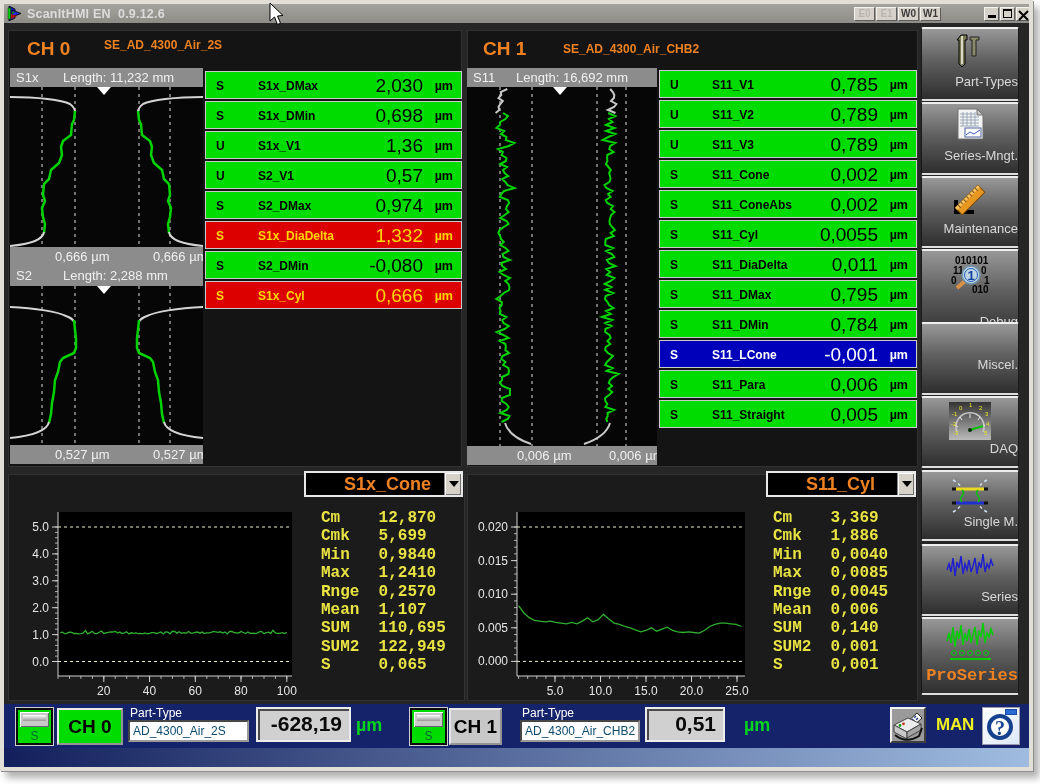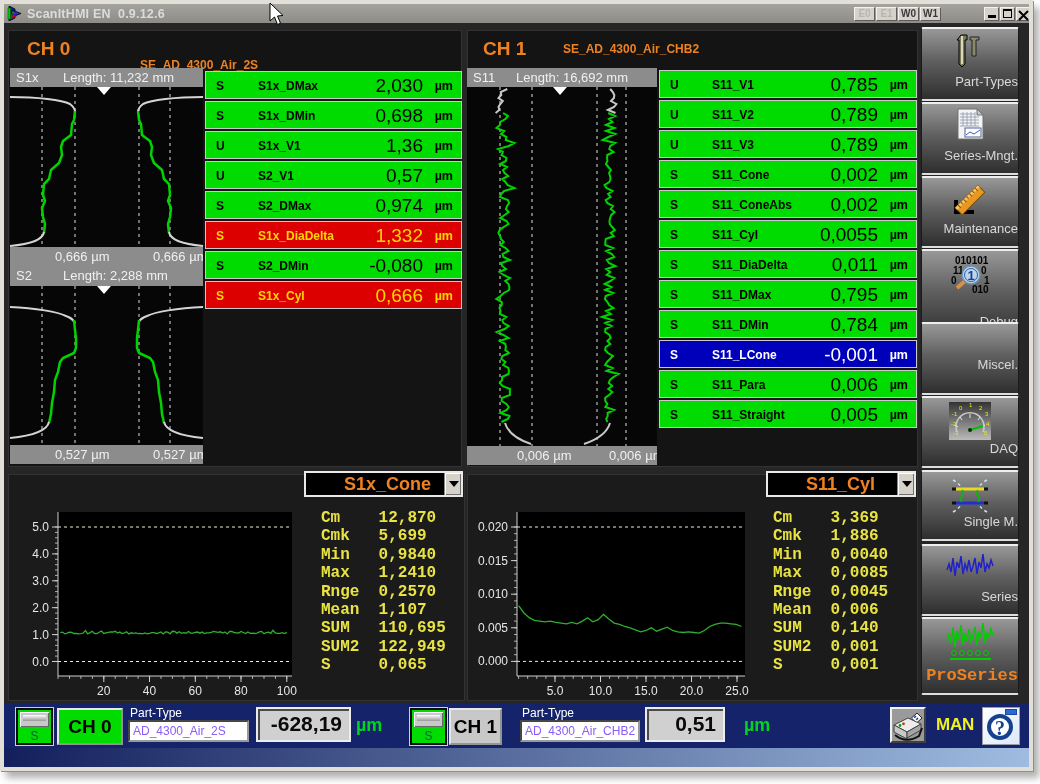--- a/index.html
+++ b/index.html
@@ -45,21 +45,21 @@
 #bluestrip { position:absolute; left:3px; top:748px; width:1026px; height:19px;
   background:linear-gradient(90deg,#131f5c,#9fbce0); }
 .sq { position:absolute; width:37px; height:37px; border:2px solid #0a0a0a; background:#00dc00; outline:1px solid #cfcfcf; }
 .sq .drawer { position:absolute; left:2px; top:2px; width:29px; height:15px; background:#c9c9c9;
   box-shadow:inset 1px 1px 0 #fff, inset -1px -1px 0 #666; }
 .sq .drawer:after { content:""; position:absolute; left:3px; top:3px; right:3px; height:6px; background:linear-gradient(#fff,#999); }
 .sq .s { position:absolute; bottom:0px; left:0; right:0; text-align:center; font-size:12px; color:#063; }
 .chbtn { position:absolute; height:37px; font-size:19px; font-weight:bold; color:#000; text-align:center;
   border:2px outset #e8e8e8; line-height:33px; }
 .ptlab { position:absolute; color:#fff; font-size:12px; }
-.ptin { position:absolute; height:22px; background:#fff; border:2px inset #9a9a9a; font-size:12px; color:#8b5cf6; line-height:18px; padding-left:3px; white-space:nowrap; overflow:hidden; }
+.ptin { position:absolute; height:22px; background:#fff; border:2px inset #9a9a9a; font-size:12px; color:#0c4a6e; line-height:18px; padding-left:3px; white-space:nowrap; overflow:hidden; }
 .valbox { position:absolute; height:35px; background:#d0d0d0; border:2px solid #ececec; box-shadow:inset 1px 1px 0 1px #4a4a4a;
   font-size:21px; font-weight:bold; color:#0a0a0a; text-align:right; padding-right:7px; line-height:30px; }
 .um { position:absolute; font-size:18px; font-weight:bold; color:#00d41e; }
 </style></head>
 <body>
 <div id="bg"></div>
 <div id="titlebar">
   <svg style="position:absolute;left:4px;top:3px" width="16" height="15" viewBox="0 0 16 15">
     <path d="M2,0 L8,3 L8,12 L2,15 Z" fill="#1a1ab0" stroke="#000" stroke-width="0.8"></path>
     <rect x="1" y="2" width="2.6" height="11" fill="#00cc00" stroke="#004400" stroke-width="0.5"></rect>
@@ -78,21 +78,21 @@
   <div class="wb" style="left:997px;">
       <div style="position:absolute;left:2px;top:1px;width:9px;height:9px;border:1px solid #000;border-top-width:2px;"></div>
     </div>
   <div class="wb" style="left:1013px;"><svg width="13" height="12" viewBox="0 0 13 12">
         <path d="M2,1 L11,10 M11,1 L2,10" stroke="#000" stroke-width="2"></path>
       </svg></div>
 </div>
 
 <div class="panel" style="left:8px;top:30px;width:454px;height:437px;"></div>
 <div class="chlab" style="left:27px;top:38px;">CH 0</div>
-<div class="chsub" style="left:104px;top:58px;margin-left:36px;">SE_AD_4300_Air_2S</div>
+<div class="chsub" style="left:104px;top:38px;">SE_AD_4300_Air_2S</div>
 <div class="gbar" style="left:10px;top:68px;width:193px;height:19px;">
     <span style="left:6px;">S1x</span>
     <span style="left:53px;">Length: 11,232 mm</span>
   </div>
 <div class="tri" style="left:97px;top:87px;"></div>
 <svg class="gsvg" style="left:10px;top:87px;" width="193" height="160">
     <line x1="32" y1="0" x2="32" y2="160" stroke="#e0e0e0" stroke-width="1" stroke-dasharray="3,4"></line>
     <line x1="65" y1="0" x2="65" y2="160" stroke="#e0e0e0" stroke-width="1" stroke-dasharray="3,4"></line>
     <line x1="129" y1="0" x2="129" y2="160" stroke="#e0e0e0" stroke-width="1" stroke-dasharray="3,4"></line>
     <line x1="160" y1="0" x2="160" y2="160" stroke="#e0e0e0" stroke-width="1" stroke-dasharray="3,4"></line>

